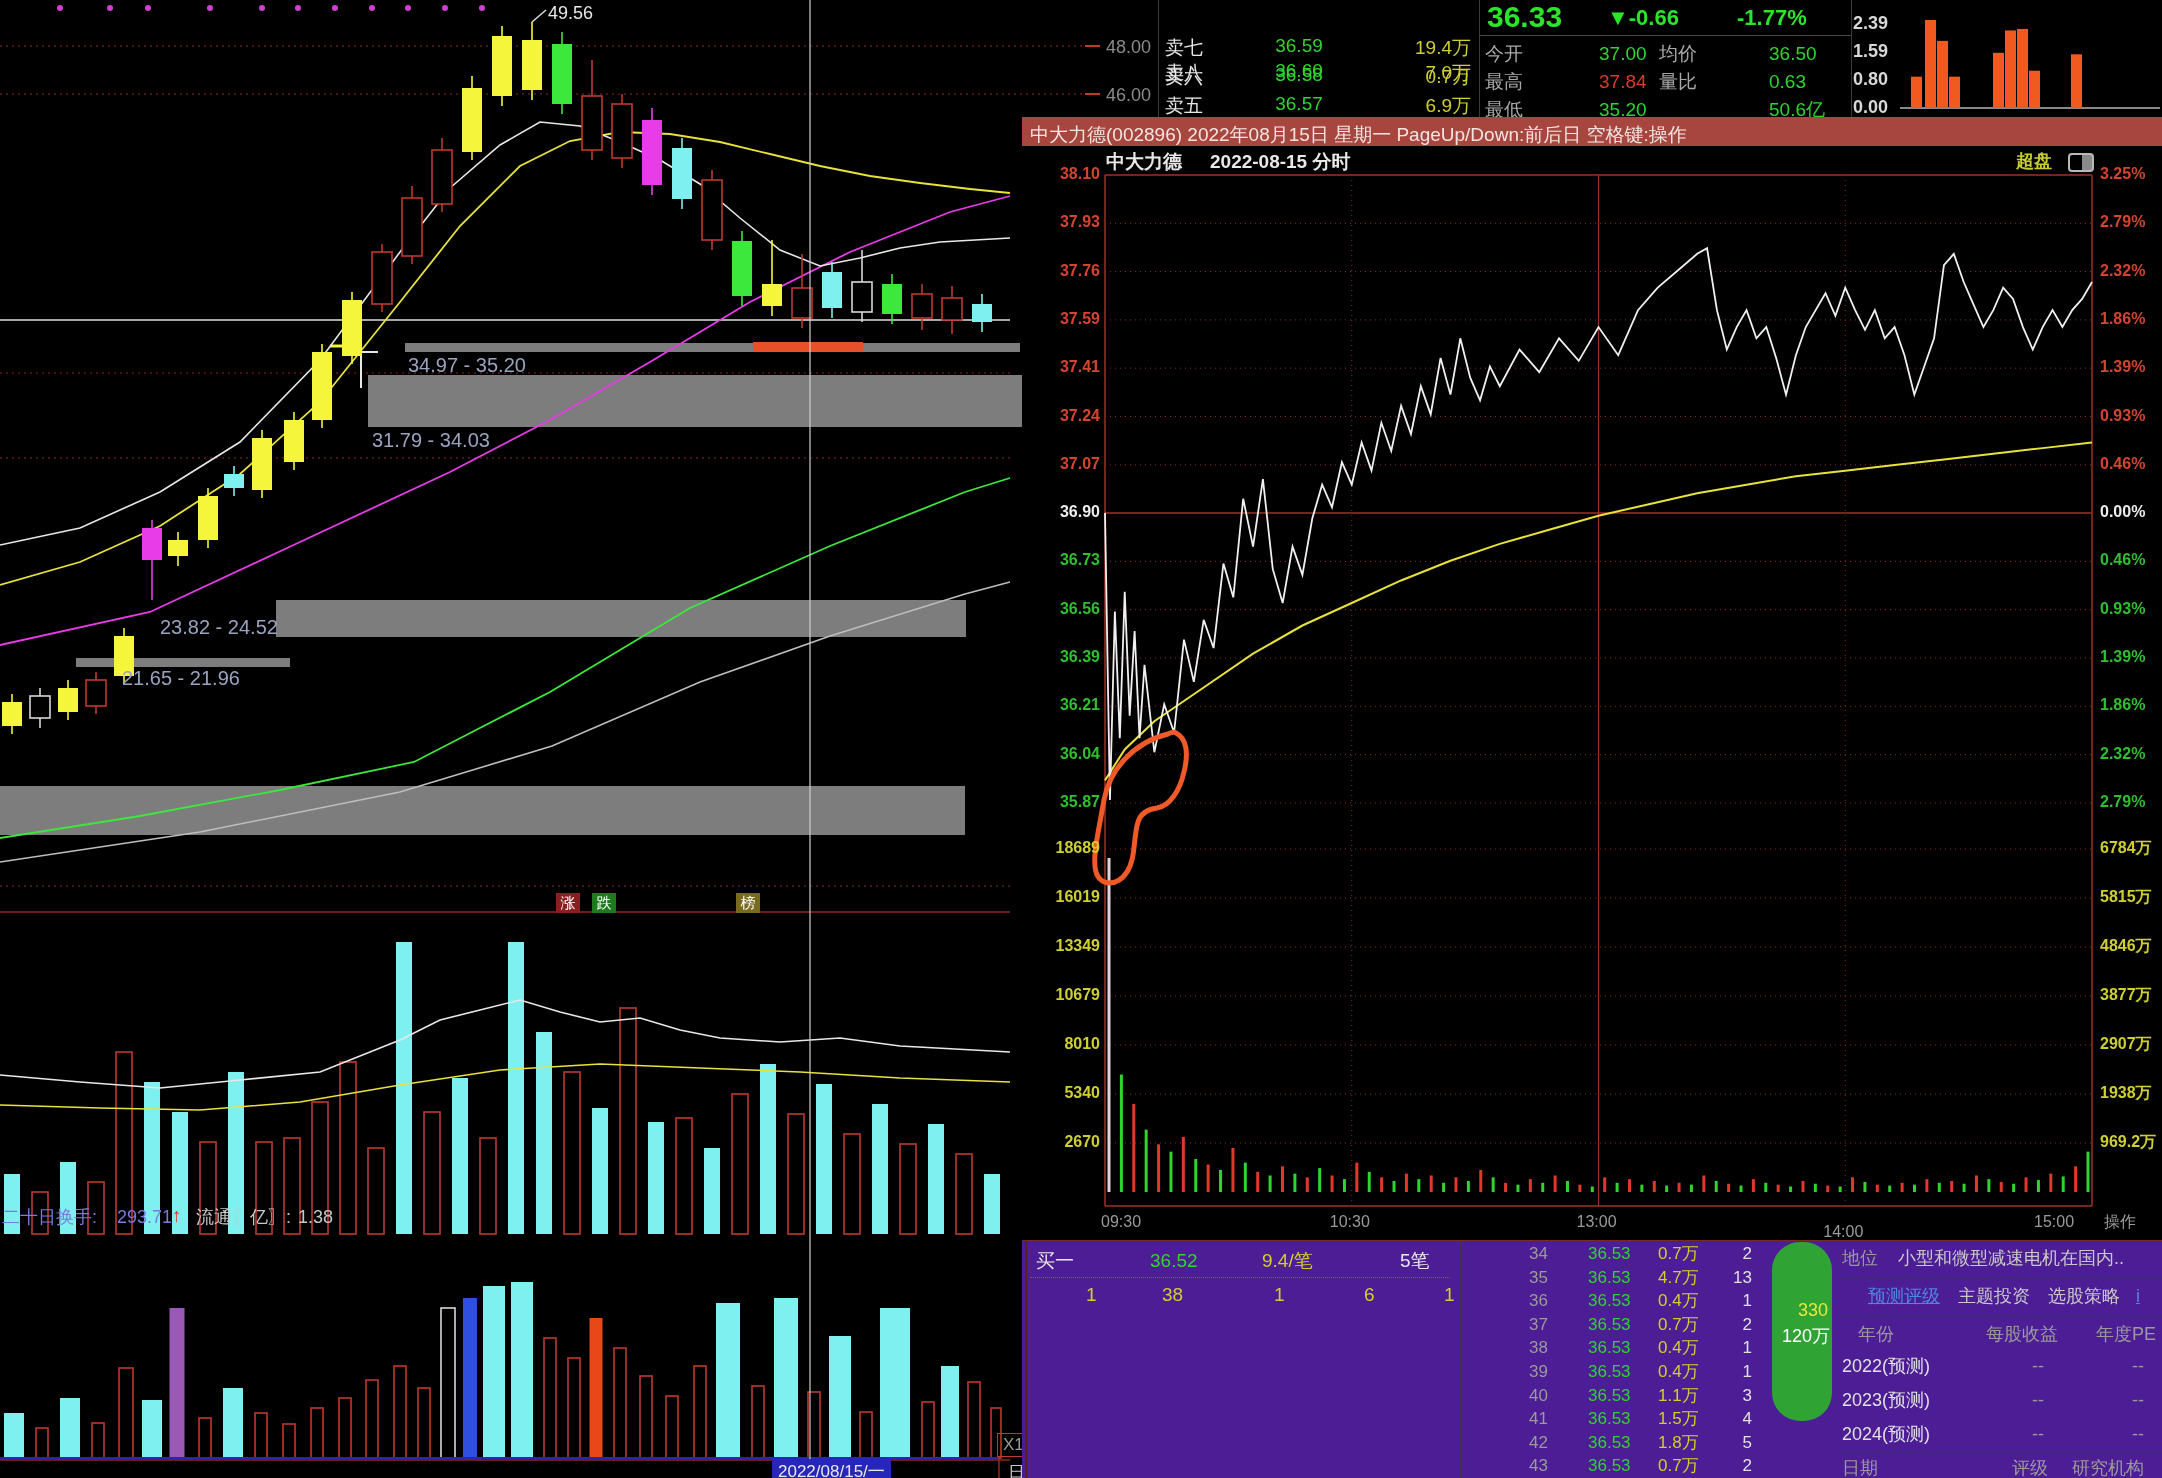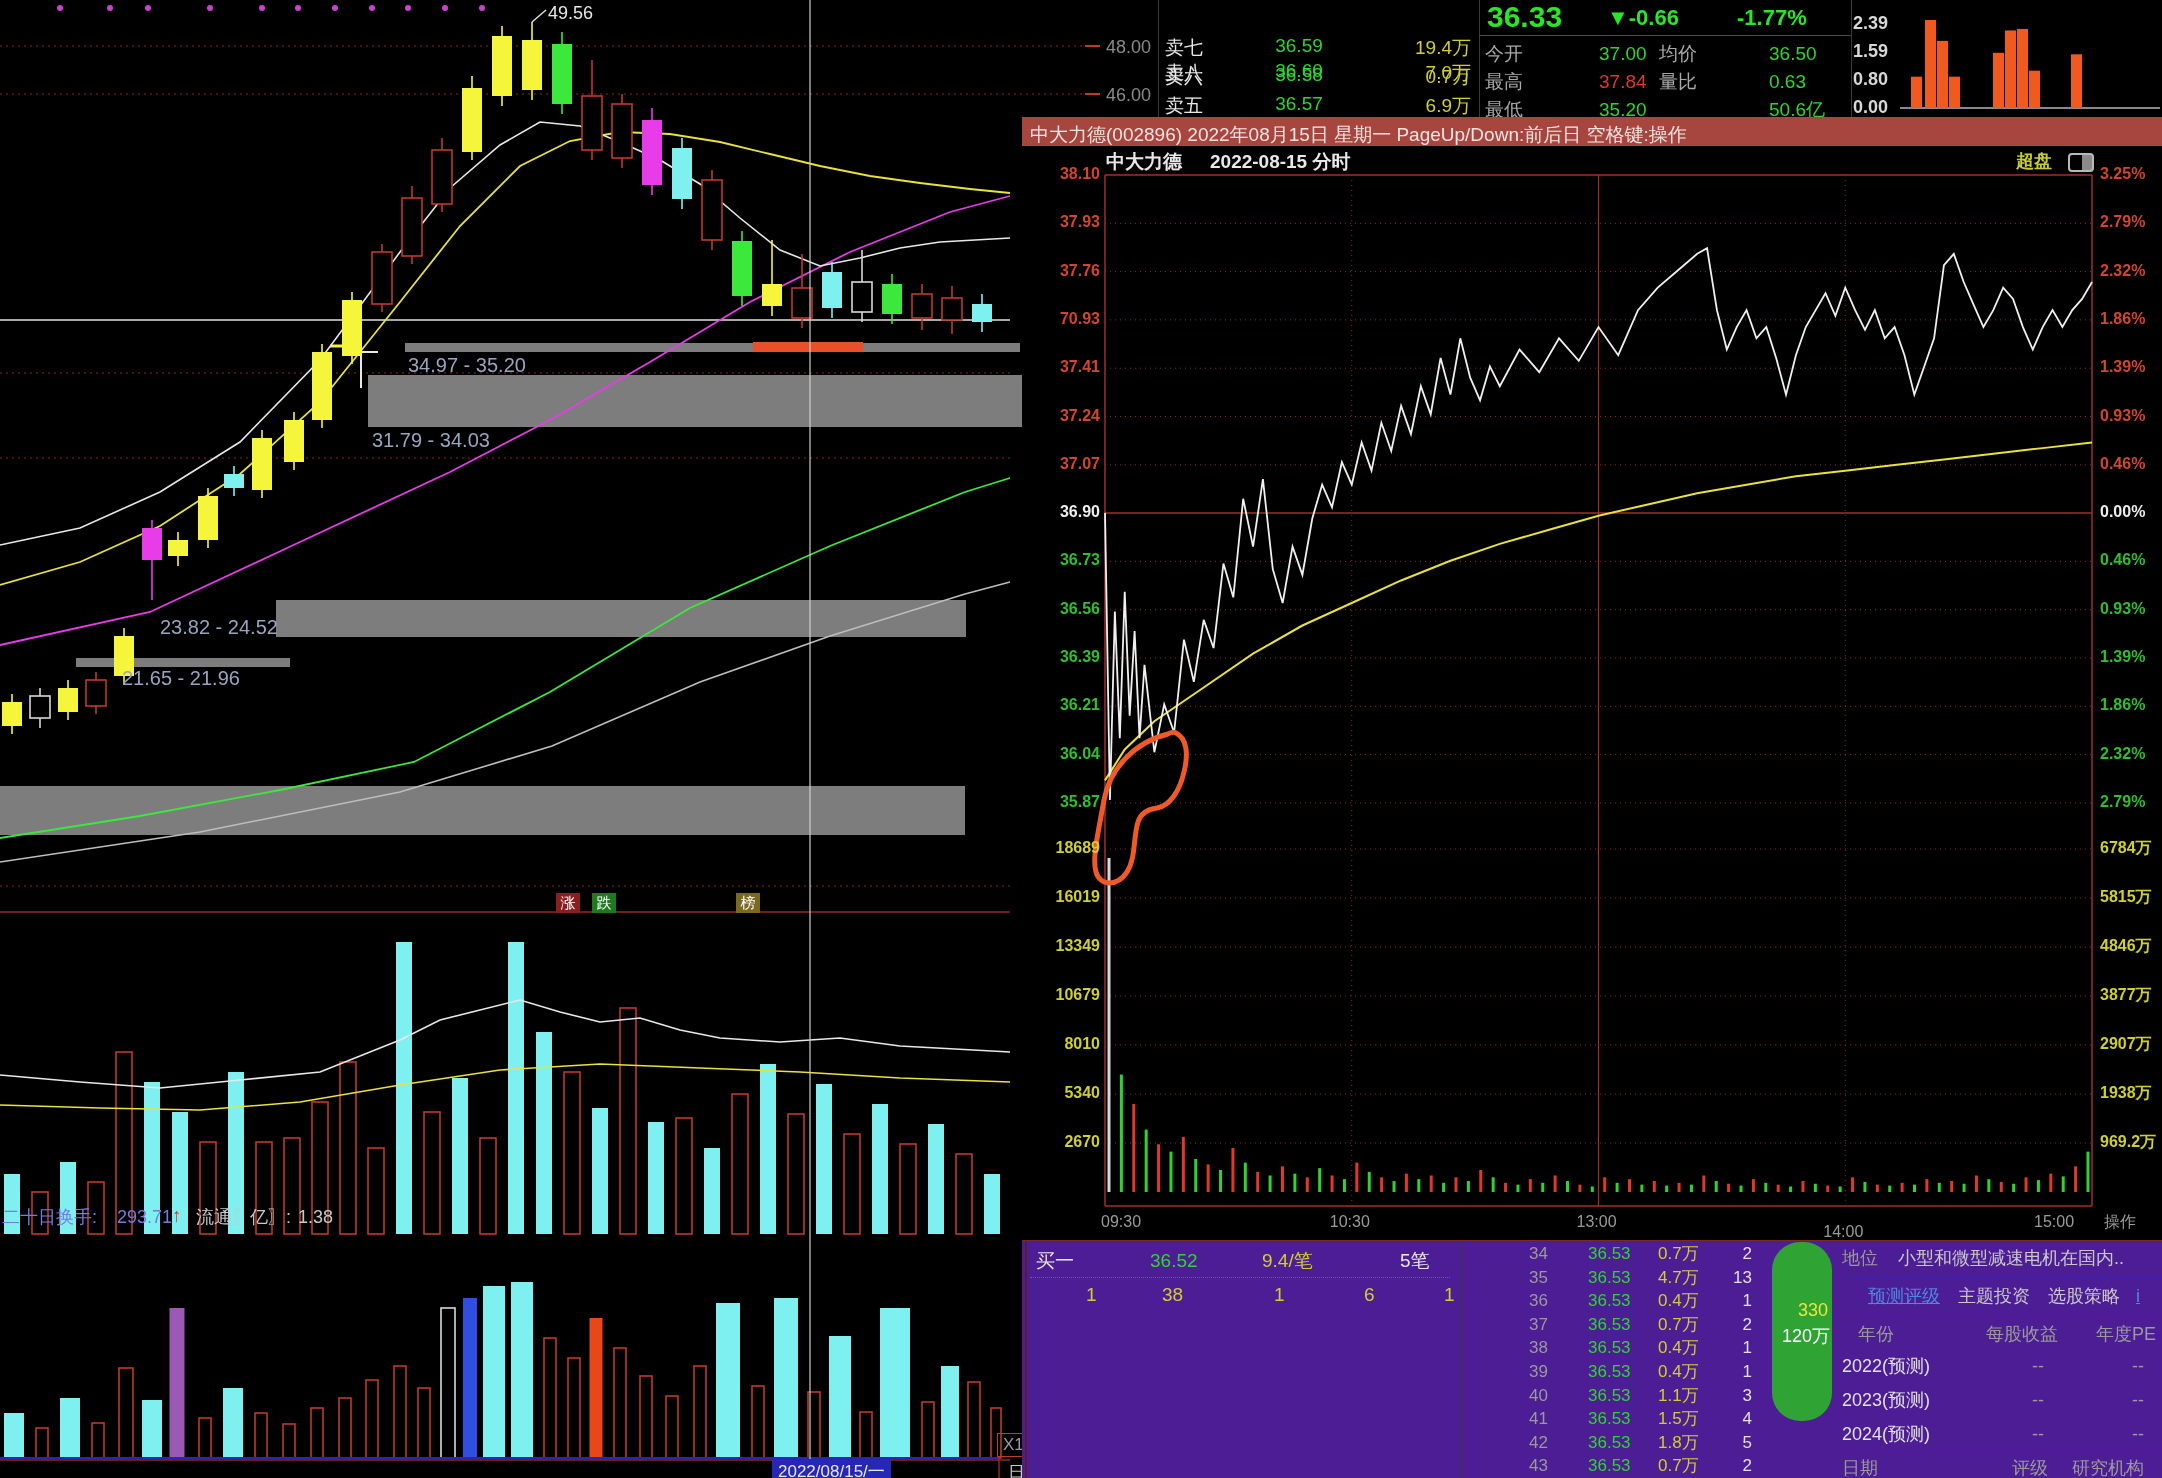--- a/index.html
+++ b/index.html
@@ -442,21 +442,21 @@
           <line x1="1053.607594936709" y1="1046" x2="1053.607594936709" y2="1020.3071161048689" stroke="#e0392b" stroke-width="3"></line>
           <line x1="1066" y1="1046" x2="1066" y2="1005.625468164794" stroke="#2fd42f" stroke-width="3"></line>
           <polyline points="83,634.3744394618818 102.74000000000001,603.4017937219718 132.35,575.2448430493276 181.7,541.4565022421517 231.04999999999998,507.6681614349775 280.4,479.5112107623314 329.75,456.98565022421536 379.09999999999997,434.46008968609925 428.45,414.7502242152472 477.8,397.85605381165914 527.1500000000001,383.77757847533513 576.5,369.69910313901306 625.85,358.43632286995506 675.1999999999999,347.173542600897 724.5500000000001,338.72645739910297 773.9,330.279372197309 823.25,324.64798206278095 872.6,319.0165919282509 921.9499999999999,313.3852017937209 971.3000000000001,307.7538116591929 1020.65,302.12242152466285 1070,296.4910313901349" fill="none" stroke="#e8e23a" stroke-width="2"></polyline>
           <polyline points="83,366.88340807174905 87.935,654.084304932734 92.87,465.43273542600934 97.805,592.1390134529138 102.74000000000001,445.7228699551573 107.675,569.6134529147978 112.61,485.14260089686144 117.545,592.1390134529138 122.48,518.9309417040356 132.35,606.2174887892378 142.22,558.3506726457397 152.09,586.5076233183858 161.96,493.5896860986535 171.82999999999998,535.8251121076236 181.7,473.8798206278014 191.57,502.0367713004475 201.44,417.56591928251123 211.31,451.3542600896853 221.18,352.80493273542504 231.04999999999998,400.6717488789232 240.92000000000002,333.09506726457295 250.79000000000002,423.1973094170392 260.65999999999997,456.98565022421536 270.53,400.6717488789232 280.4,428.8286995515693 290.27,372.5147982062771 300.14,338.72645739910297 310.01,361.252017937219 319.88,316.2008968609869 329.75,338.72645739910297 339.62,296.4910313901349 349.49,324.64798206278095 359.36,276.7811659192828 369.22999999999996,304.93811659192886 379.09999999999997,259.8869955156947 388.96999999999997,288.0439461883408 398.84000000000003,240.17713004484264 408.71000000000004,268.33408071748875 418.58000000000004,212.02017937219657 428.45,248.62421524663668 438.32,192.31031390134453 448.19,231.73004484304863 458.06,254.2556053811667 467.93,220.4672645739906 477.8,240.17713004484264 497.53999999999996,203.57309417040454 517.28,226.09865470852063 537.02,192.31031390134453 556.76,214.8358744394626 576.5,181.04753363228647 596.24,209.20448430493258 615.98,164.15336322870044 635.72,141.62780269058234 655.4599999999999,124.7336322869963 675.1999999999999,107.83946188340825 685.0699999999999,102.20807174887823 694.9399999999999,164.15336322870044 704.8100000000001,203.57309417040454 714.6800000000001,181.04753363228647 724.5500000000001,164.15336322870044 734.4200000000001,192.31031390134453 744.2900000000001,181.04753363228647 754.1600000000001,212.02017937219657 764.03,248.62421524663668 773.9,209.20448430493258 783.77,181.04753363228647 793.64,164.15336322870044 803.51,147.25919282511236 813.38,169.78475336322845 823.25,141.62780269058234 833.12,164.15336322870044 842.99,183.86322869955248 852.86,164.15336322870044 862.73,192.31031390134453 872.6,181.04753363228647 882.47,209.20448430493258 892.3399999999999,248.62421524663668 902.2099999999999,220.4672645739906 912.0799999999999,192.31031390134453 921.9499999999999,119.10224215246629 931.8199999999999,107.83946188340825 941.6899999999999,135.99641255605434 951.5600000000001,158.5219730941704 961.4300000000001,181.04753363228647 971.3000000000001,164.15336322870044 981.1700000000001,141.62780269058234 991.0400000000001,152.8905829596424 1000.9100000000001,181.04753363228647 1010.78,203.57309417040454 1020.65,181.04753363228647 1030.52,164.15336322870044 1040.3899999999999,181.04753363228647 1050.26,164.15336322870044 1060.13,152.8905829596424 1070,135.99641255605434" fill="none" stroke="#f0f0f0" stroke-width="1.8"></polyline>
           <path d="M146,588 C113,596 88,622 82,654 C76,688 70,712 74,726 C78,740 95,741 105,726 C114,712 111,692 116,676 C119,666 127,663 135,662 C148,660 158,644 162,626 C167,606 164,592 154,587 C151,585 148,587 146,588 Z" fill="none" stroke="#f05a28" stroke-width="5" stroke-linejoin="round"></path>
         </svg>
       <div id="ov-axes">
           <span class="lbl" style="left:14px;top:20px;width:64px;text-align:right;font-size:16px;font-weight:bold;color:#d4452f;">38.10</span>
           <span class="lbl" style="left:14px;top:68.3px;width:64px;text-align:right;font-size:16px;font-weight:bold;color:#d4452f;">37.93</span>
           <span class="lbl" style="left:14px;top:116.6px;width:64px;text-align:right;font-size:16px;font-weight:bold;color:#d4452f;">37.76</span>
-          <span class="lbl" style="left:14px;top:164.89999999999998px;width:64px;text-align:right;font-size:16px;font-weight:bold;color:#d4452f;">70.93</span>
+          <span class="lbl" style="left:14px;top:164.89999999999998px;width:64px;text-align:right;font-size:16px;font-weight:bold;color:#d4452f;">37.59</span>
           <span class="lbl" style="left:14px;top:213.2px;width:64px;text-align:right;font-size:16px;font-weight:bold;color:#d4452f;">37.41</span>
           <span class="lbl" style="left:14px;top:261.5px;width:64px;text-align:right;font-size:16px;font-weight:bold;color:#d4452f;">37.24</span>
           <span class="lbl" style="left:14px;top:309.79999999999995px;width:64px;text-align:right;font-size:16px;font-weight:bold;color:#d4452f;">37.07</span>
           <span class="lbl" style="left:14px;top:358.09999999999997px;width:64px;text-align:right;font-size:16px;font-weight:bold;color:#eee;">36.90</span>
           <span class="lbl" style="left:14px;top:406.4px;width:64px;text-align:right;font-size:16px;font-weight:bold;color:#2fbf2f;">36.73</span>
           <span class="lbl" style="left:14px;top:454.7px;width:64px;text-align:right;font-size:16px;font-weight:bold;color:#2fbf2f;">36.56</span>
           <span class="lbl" style="left:14px;top:503px;width:64px;text-align:right;font-size:16px;font-weight:bold;color:#2fbf2f;">36.39</span>
           <span class="lbl" style="left:14px;top:551.3px;width:64px;text-align:right;font-size:16px;font-weight:bold;color:#2fbf2f;">36.21</span>
           <span class="lbl" style="left:14px;top:599.5999999999999px;width:64px;text-align:right;font-size:16px;font-weight:bold;color:#2fbf2f;">36.04</span>
           <span class="lbl" style="left:14px;top:647.9px;width:64px;text-align:right;font-size:16px;font-weight:bold;color:#2fbf2f;">35.87</span>

